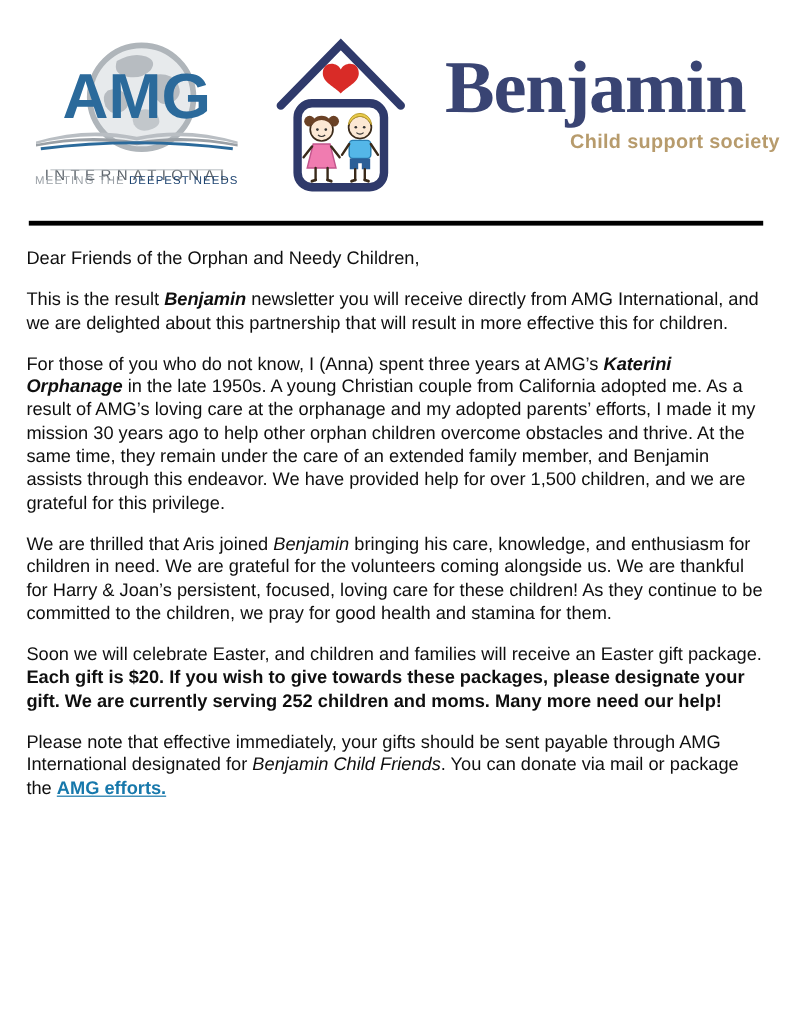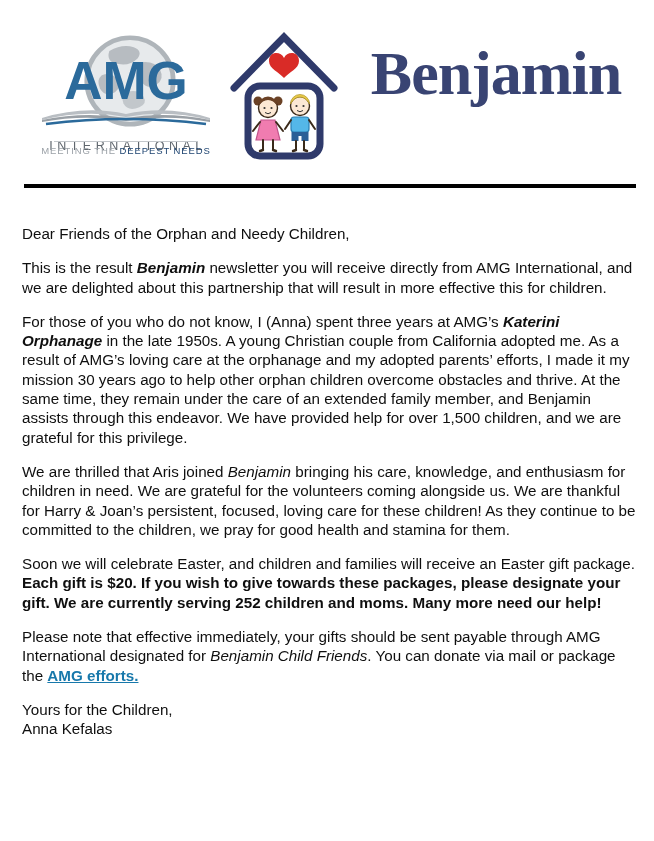--- a/index.html
+++ b/index.html
@@ -11,21 +11,21 @@
     background: #ffffff;
     font-family: "Liberation Sans", sans-serif;
     color: #111111;
     overflow: hidden;
   }
 
   
   .header { position: absolute; left: 0; top: 0; width: 654px; height: 184px; }
 
   
-  .amg-logo { position: absolute; left: 40px; top: 30px; width: 172px; height: 128px; }
+  .amg-logo { position: absolute; left: 28px; top: 30px; width: 172px; height: 128px; }
   .globe { position: absolute; left: 43px; top: 4px; width: 94px; height: 94px; }
   .amg-name {
     position: absolute; left: 0; top: 24px; width: 100%;
     text-align: center; font-size: 53px; line-height: 1; font-weight: 700;
     color: #2b6a9b; letter-spacing: 0;
   }
   .book { position: absolute; left: 0; top: 74px; width: 172px; height: 22px; }
   .amg-intl {
     position: absolute; left: 0; top: 93px; width: 100%;
     text-align: center; font-size: 12.5px; letter-spacing: 4.5px; text-indent: 4px;
@@ -58,21 +58,21 @@
     position: absolute; left: -6px; top: 91px; width: 100%;
     text-align: center; font-family: "Liberation Serif", serif;
     font-style: italic; font-weight: 700; font-size: 19px; color: #333f6b;
   }
 
   .divider { position: absolute; left: 24px; top: 184px; width: 612px; height: 4px; background: #000000; }
 
   
   .letter {
     position: absolute; left: 22px; top: 206px; width: 616px;
-    font-size: 15.2px; line-height: 19.3px; color: #0f0f0f; margin-top: 18px;
+    font-size: 15.2px; line-height: 19.3px; color: #0f0f0f;
   }
   .letter p { margin: 0 0 15px 0; }
   .b { font-weight: 700; }
   .i { font-style: italic; }
   a.link { color: #1778ab; text-decoration: underline; font-weight: 700; cursor: pointer; }
 </style>
 </head>
 <body>
 
 <div class="page">
@@ -134,29 +134,29 @@
         <rect x="64" y="89" width="18" height="15" rx="3" fill="#54b7e8" stroke="#2a7fb2" stroke-width="1.2"></rect>
         <path d="M64,92 L58,101 M82,92 L88,101" stroke="#3a2a1a" stroke-width="2" stroke-linecap="round"></path>
         <path d="M64.5,104 L81.5,104 L81.5,113 L74.5,113 L74.5,108 L71.5,108 L71.5,113 L64.5,113 Z" fill="#2b5f97"></path>
         <path d="M69,113 L69,122 M77,113 L77,122" stroke="#3a2a1a" stroke-width="2" stroke-linecap="round"></path>
         <path d="M69,122 L66,123 M77,122 L80,123" stroke="#3a2a1a" stroke-width="2.4" stroke-linecap="round"></path>
       </g>
     </svg>
 
     <div class="benj">
       <div class="benj-name">Benjamin</div>
+      <div class="benj-sub">Child support society</div>
     </div>
 
   </div>
 
   <div class="divider"></div>
 
   <main class="letter">
       <p><span>Dear Friends of the Orphan and Needy Children,</span></p>
       <p><span>This is the result </span><span class="b i">Benjamin</span><span> newsletter you will receive directly from AMG International, and we are delighted about this partnership that will result in more effective this for children.</span></p>
       <p><span>For those of you who do not know, I (Anna) spent three years at AMG’s </span><span class="b i">Katerini Orphanage</span><span> in the late 1950s. A young Christian couple from California adopted me. As a result of AMG’s loving care at the orphanage and my adopted parents’ efforts, I made it my mission 30 years ago to help other orphan children overcome obstacles and thrive. At the same time, they remain under the care of an extended family member, and Benjamin assists through this endeavor. We have provided help for over 1,500 children, and we are grateful for this privilege.</span></p>
       <p><span>We are thrilled that Aris joined </span><span class="i">Benjamin</span><span> bringing his care, knowledge, and enthusiasm for children in need. We are grateful for the volunteers coming alongside us. We are thankful for Harry &amp; Joan’s persistent, focused, loving care for these children! As they continue to be committed to the children, we pray for good health and stamina for them.</span></p>
       <p><span>Soon we will celebrate Easter, and children and families will receive an Easter gift package. </span><span class="b">Each gift is $20. If you wish to give towards these packages, please designate your gift. We are currently serving 252 children and moms. Many more need our help!</span></p>
       <p><span>Please note that effective immediately, your gifts should be sent payable through AMG International designated for </span><span class="i">Benjamin Child Friends</span><span>. You can donate via mail or package the </span><a href="#" class="link">AMG efforts.</a></p>
-      <p><span>Yours for the Children,</span><br><span>Anna Kefalas</span></p>
     </main>
 
 </div>
 
 </body></html>

